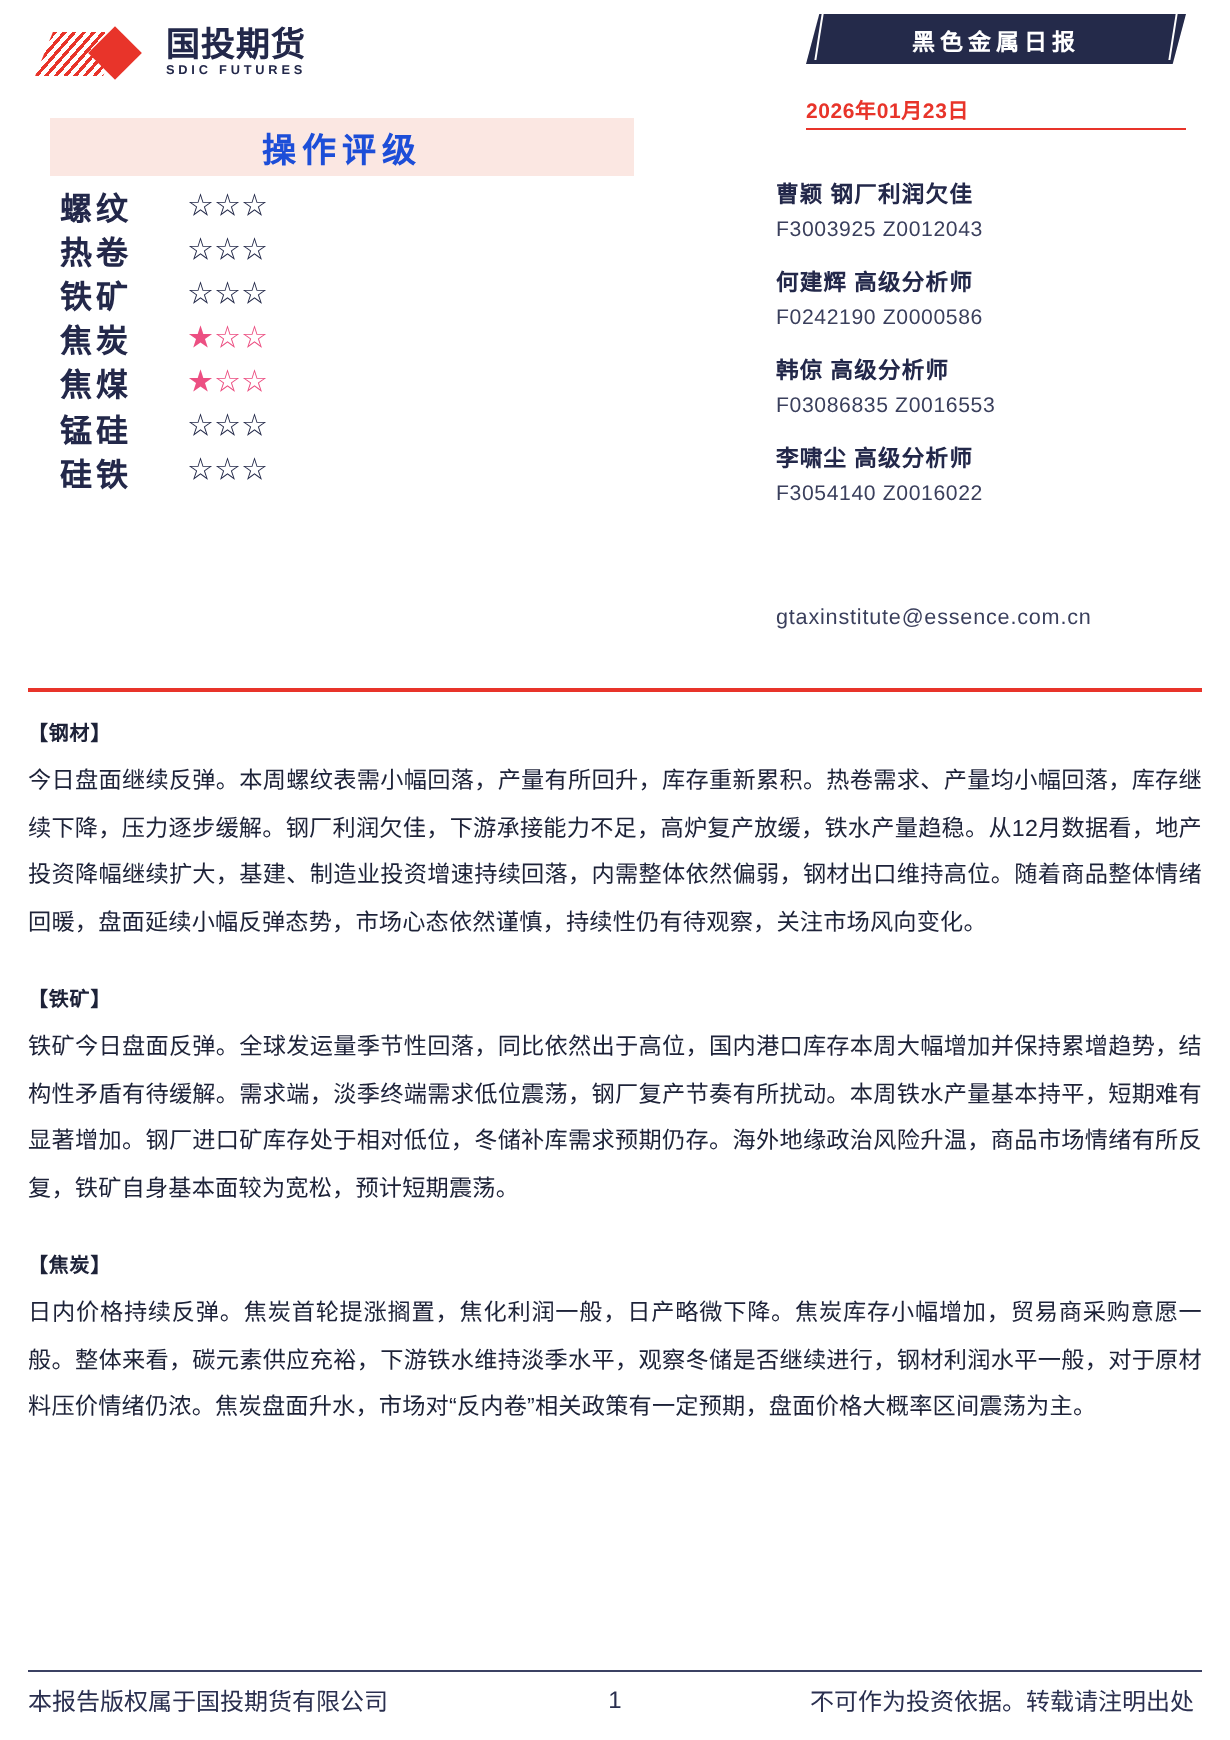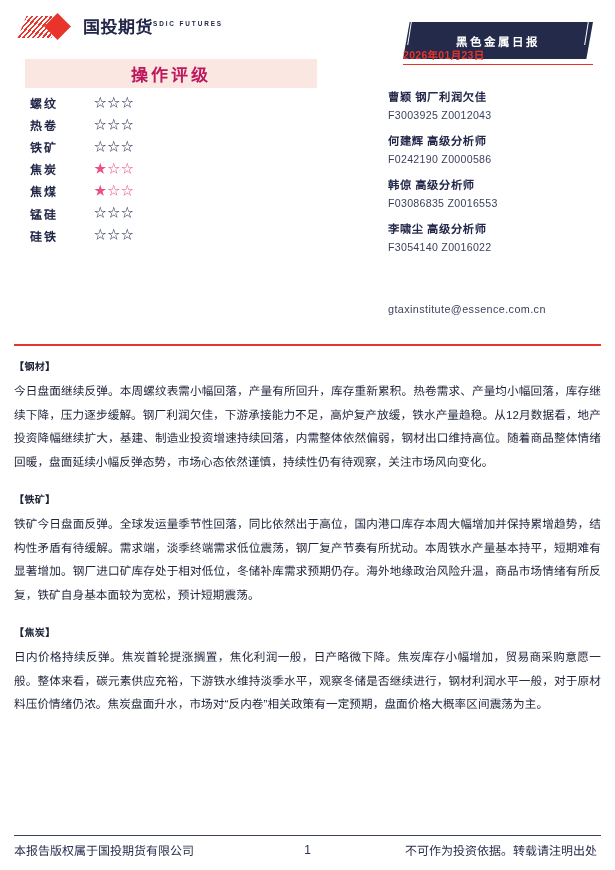--- a/index.html
+++ b/index.html
@@ -57,21 +57,21 @@
     position: absolute;
     left: 26px;
     top: 3px;
     width: 19px;
     height: 19px;
     background: #e8342a;
     transform: rotate(45deg);
   }
   .logo-text {
     display: flex;
-    flex-direction: row;
+    flex-direction: column;
     line-height: 1;
     margin-left: 2px;
   }
   .logo-cn {
     font-size: 17px;
     font-weight: bold;
     letter-spacing: 0.5px;
     color: #23284a;
     font-family: "Liberation Sans", sans-serif;
   }
@@ -81,23 +81,23 @@
     letter-spacing: 1.9px;
     color: #23284a;
     margin-top: 2px;
     font-family: "Liberation Sans", sans-serif;
   }
 
   
   .banner-wrap {
     position: absolute;
     right: 22px;
-    top: 22px;
+    top: 7px;
     width: 190px;
-    height: 37px;
+    height: 25px;
   }
   .banner-shape {
     position: absolute;
     inset: 0;
     background: #242a4a;
     clip-path: polygon(3.5% 0, 100% 0, 96.5% 100%, 0 100%);
   }
   .banner-label {
     position: absolute;
     inset: 0;
@@ -148,37 +148,37 @@
     width: 292px;
     height: 29px;
     background: #fbe7e2;
     display: flex;
     align-items: center;
     justify-content: center;
   }
   .rating-title span {
     font-size: 17px;
     font-weight: bold;
-    color: #be185d;
+    color: #1d4ed8;
     letter-spacing: 3px;
   }
   .rating-list {
     position: absolute;
     left: 30px;
     top: 92px;
     width: 290px;
   }
   .rating-row {
     display: flex;
     align-items: center;
     height: 22.1px;
   }
   .rating-name {
     width: 64px;
-    font-size: 12px;
+    font-size: 16px;
     font-weight: bold;
     color: #23284a;
     letter-spacing: 2px;
   }
   .rating-stars {
     font-size: 12.5px;
     letter-spacing: 1px;
     line-height: 1;
     white-space: nowrap;
   }

